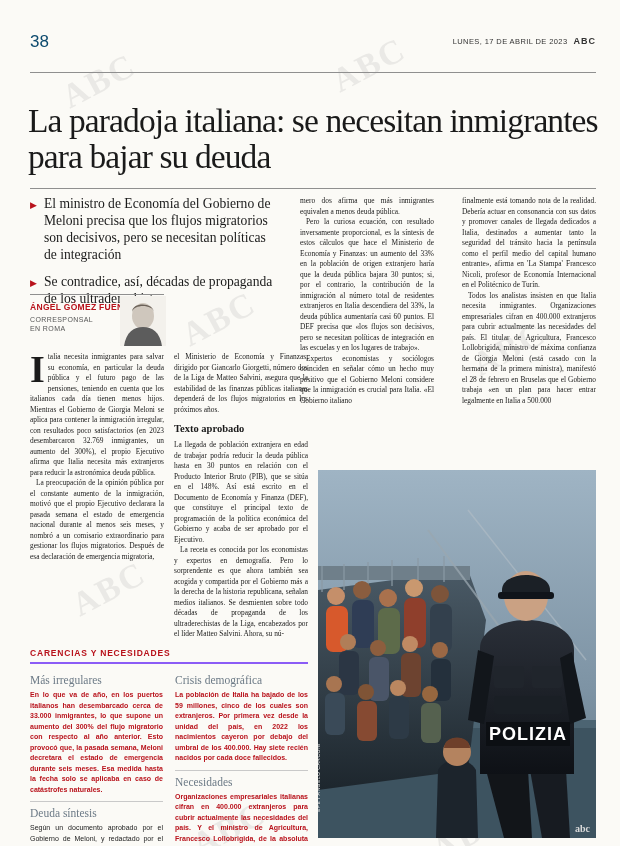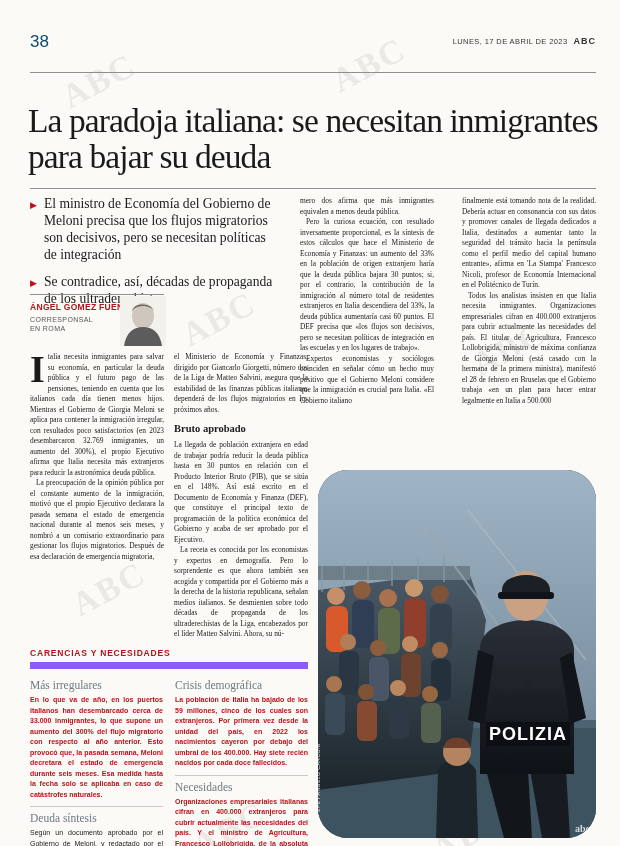--- a/index.html
+++ b/index.html
@@ -47,27 +47,27 @@
   .col p.first{text-indent:0;}
   .subhead{font-family:"Liberation Serif",serif;font-weight:bold;font-size:10.5px;margin:7px 0 3px;text-indent:0;}
   .dropcap{float:left;font-size:38px;line-height:30px;font-weight:bold;padding:2px 3px 0 0;font-family:"Liberation Serif",serif;}
 
   #col1{left:30px;top:352px;width:134px;}
   #col2{left:174px;top:352px;width:134px;}
   #col3{left:300px;top:196px;width:134px;}
   #col4{left:462px;top:196px;width:134px;}
 
   
-  .photo{position:absolute;left:318px;top:470px;width:278px;height:368px;overflow:hidden;background:#2a3b4a;border-radius:30px;}
+  .photo{position:absolute;left:318px;top:470px;width:278px;height:368px;overflow:hidden;background:#2a3b4a;}
   .photo .credit{position:absolute;left:3px;bottom:26px;transform:rotate(-90deg);transform-origin:left bottom;font-family:"Liberation Sans",sans-serif;font-size:5px;color:#e8e8e8;letter-spacing:.5px;}
   .photo .logo{position:absolute;right:6px;bottom:4px;font-family:"Liberation Serif",serif;font-size:10px;color:#d9d9d9;font-weight:bold;}
 
   
   .infobox{position:absolute;left:30px;top:648px;width:278px;}
-  .ib-title{font-family:"Liberation Sans",sans-serif;font-weight:bold;font-size:8.5px;color:#b8121b;letter-spacing:.8px;padding-bottom:4px;border-bottom:7px solid #8b5cf6;}
+  .ib-title{font-family:"Liberation Sans",sans-serif;font-weight:bold;font-size:8.5px;color:#b8121b;letter-spacing:.8px;padding-bottom:4px;border-bottom:2px solid #8b5cf6;}
   .ib-cols{display:flex;gap:12px;margin-top:7px;}
   .ib-col{width:133px;}
   .ib-h{font-family:"Liberation Serif",serif;font-size:11.5px;color:#6c7a86;margin:3px 0 4px;}
   .ib-p{font-family:"Liberation Sans",sans-serif;font-size:7px;line-height:1.5;color:#b8121b;margin:0 0 4px;text-align:justify;font-weight:bold;}
   .ib-p.dark{color:#1a1a1a;font-weight:normal;}
   .ib-div{height:1px;background:#c9c9c9;margin:6px 0 5px;}
 </style>
 </head>
 <body>
 
@@ -122,21 +122,21 @@
     </svg>
   </div>
 
   <div class="col" id="col1">
     <p class="first"><span class="dropcap">I</span><span>talia necesita inmigrantes para salvar su economía, en particular la deuda pública y el futuro pago de las pensiones, teniendo en cuenta que los italianos cada día tienen menos hijos. Mientras el Gobierno de Giorgia Meloni se aplica para contener la inmigración irregular, con resultados poco satisfactorios (en 2023 desembarcaron 32.769 inmigrantes, un aumento del 300%), el propio Ejecutivo afirma que Italia necesita más extranjeros para reducir la astronómica deuda pública.</span></p>
     <p>La preocupación de la opinión pública por el constante aumento de la inmigración, motivó que el propio Ejecutivo declarara la pasada semana el estado de emergencia nacional durante al menos seis meses, y nombró a un comisario extraordinario para gestionar los flujos migratorios. Después de esa declaración de emergencia migratoria,</p>
   </div>
 
   <div class="col" id="col2">
     <p class="first">el Ministerio de Economía y Finanzas, dirigido por Giancarlo Giorgetti, número dos de la Liga de Matteo Salvini, asegura que la estabilidad de las finanzas públicas italianas dependerá de los flujos migratorios en los próximos años.</p>
-    <div class="subhead">Bruto aprobado</div>
+    <div class="subhead">Texto aprobado</div>
     <p class="first">La llegada de población extranjera en edad de trabajar podría reducir la deuda pública hasta en 30 puntos en relación con el Producto Interior Bruto (PIB), que se sitúa en el 148%. Así está escrito en el Documento de Economía y Finanza (DEF), que constituye el principal texto de programación de la política económica del Gobierno y acaba de ser aprobado por el Ejecutivo.</p>
     <p>La receta es conocida por los economistas y expertos en demografía. Pero lo sorprendente es que ahora también sea acogida y compartida por el Gobierno más a la derecha de la historia republicana, señalan medios italianos. Se desmienten sobre todo décadas de propaganda de los ultraderechistas de la Liga, encabezados por el líder Matteo Salvini. Ahora, su nú-</p>
   </div>
 
   <div class="col" id="col3">
     <p class="first">mero dos afirma que más inmigrantes equivalen a menos deuda pública.</p>
     <p>Pero la curiosa ecuación, con resultado inversamente proporcional, es la síntesis de estos cálculos que hace el Ministerio de Economía y Finanzas: un aumento del 33% en la población de origen extranjero haría que la deuda pública bajara 30 puntos; si, por el contrario, la contribución de la inmigración al número total de residentes extranjeros en Italia descendiera del 33%, la deuda pública aumentaría casi 60 puntos. El DEF precisa que «los flujos son decisivos, pero se necesitan políticas de integración en las escuelas y en los lugares de trabajo».</p>
     <p>Expertos economistas y sociólogos coinciden en señalar cómo un hecho muy positivo que el Gobierno Meloni considere que la inmigración es crucial para Italia. «El Gobierno italiano</p>
   </div>
 

